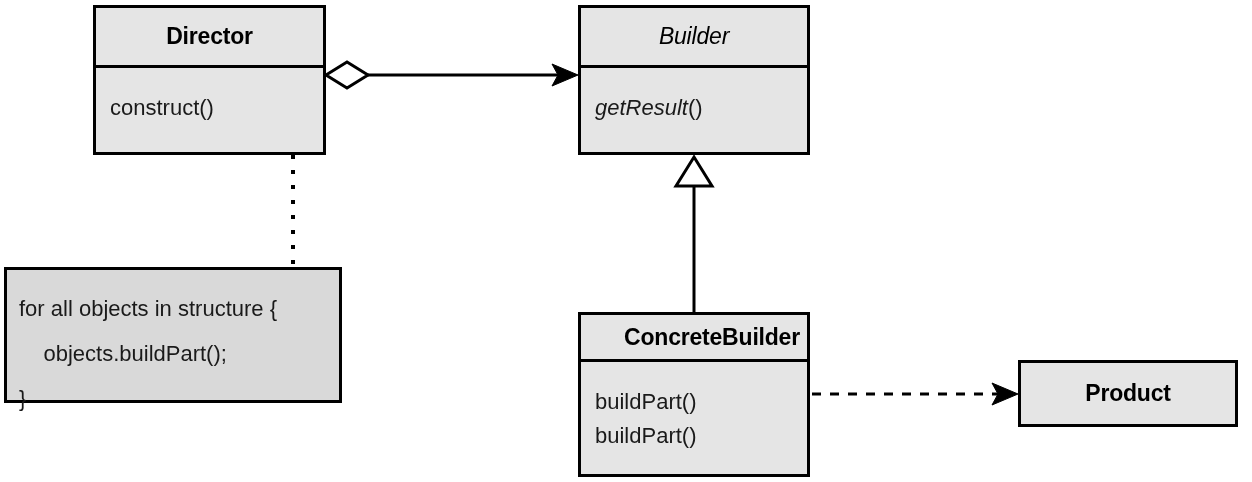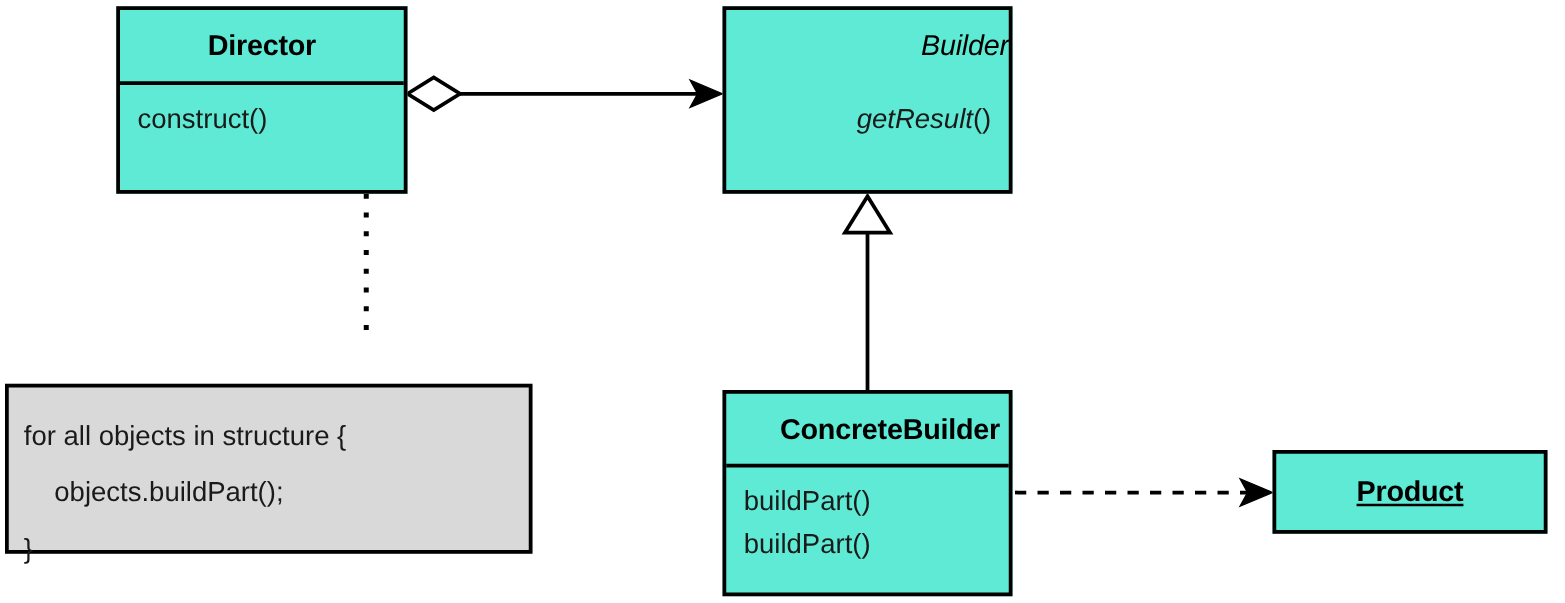--- a/index.html
+++ b/index.html
@@ -20,21 +20,21 @@
     left: 0;
     top: 0;
     width: 1252px;
     height: 482px;
   }
   
   .uml-class {
     position: absolute;
     box-sizing: border-box;
     border: 3px solid #000000;
-    background: #5eead4;
+    background: #e5e5e5;
     display: flex;
     flex-direction: column;
   }
   .uml-class-name {
     box-sizing: border-box;
     display: flex;
     align-items: center;
     justify-content: center;
     font-weight: bold;
     font-size: 23px;
@@ -44,21 +44,21 @@
   .uml-class-name.abstract {
     font-style: italic;
     font-weight: normal;
   }
   .uml-divider {
     height: 0;
     border-top: 3px solid #000000;
   }
   .uml-members {
     box-sizing: border-box;
-    padding: 10px 14px 0 14px;
+    padding: 23px 14px 0 14px;
     flex: 1 1 auto;
   }
   .uml-member {
     font-size: 22px;
     color: #1a1a1a;
     line-height: 34px;
     white-space: nowrap;
   }
   .uml-member.abstract {
     font-style: italic;
@@ -115,40 +115,40 @@
   </svg>
 
   <div class="uml-class" style="left:93px; top:5px; width:233px; height:150px;">
     <div class="uml-class-name no-select" style="height:57px;">Director</div>
     <div class="uml-divider"></div>
     <div class="uml-members">
       <div class="uml-member no-select">construct()</div>
     </div>
   </div>
 
-  <div class="uml-class" style="left:578px; top:5px; width:232px; height:150px;align-items:flex-end;">
+  <div class="uml-class" style="left:578px; top:5px; width:232px; height:150px;">
     <div class="uml-class-name abstract no-select" style="height:57px;">Builder</div>
     <div class="uml-divider"></div>
     <div class="uml-members">
       <div class="uml-member abstract no-select"><span>getResult</span><span class="paren">()</span></div>
     </div>
   </div>
 
   <div class="uml-class" style="left:578px; top:312px; width:232px; height:165px;">
-    <div class="uml-class-name no-select" style="height:56px;margin-left:36px;">ConcreteBuilder</div>
+    <div class="uml-class-name no-select" style="height:44px;margin-left:36px;">ConcreteBuilder</div>
     <div class="uml-divider"></div>
     <div class="uml-members">
       <div class="uml-member no-select">buildPart()</div>
       <div class="uml-member no-select">buildPart()</div>
     </div>
   </div>
 
   <div class="uml-class" style="left:1018px; top:360px; width:220px; height:67px;">
-    <div class="uml-class-name no-select" style="height:100%;text-decoration:underline;">Product</div>
+    <div class="uml-class-name no-select" style="height:100%;">Product</div>
   </div>
 
-  <div class="uml-note" style="left:4px; top:267px; width:422px; height:136px;margin-top:40px;">
+  <div class="uml-note" style="left:4px; top:267px; width:338px; height:136px;">
     <div class="note-line no-select">for all objects in structure {</div>
     <div class="note-line no-select">    objects.buildPart();</div>
     <div class="note-line no-select">}</div>
   </div>
 
 </div>
 
 </body></html>

